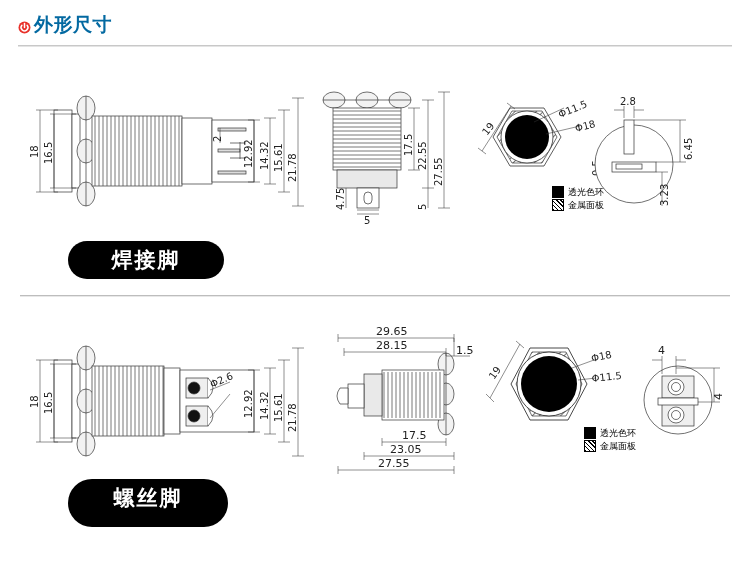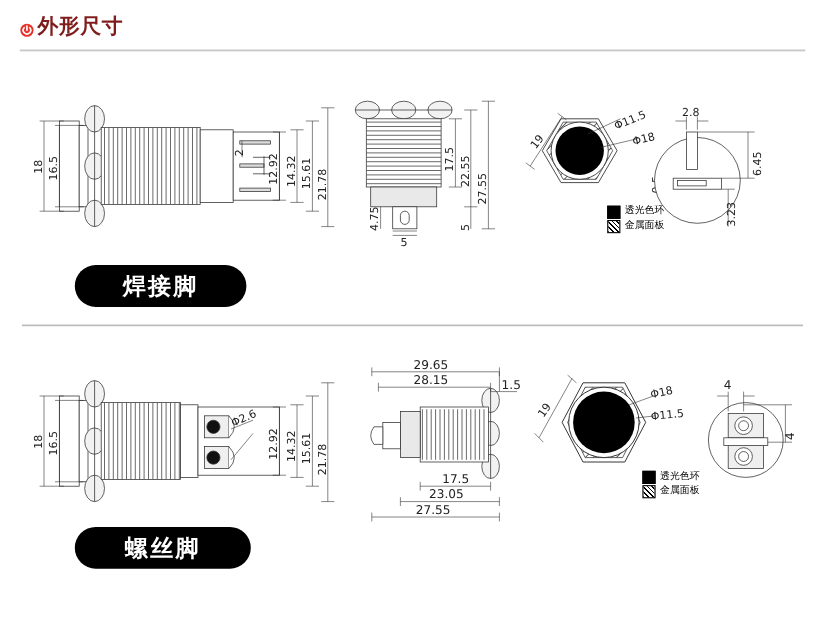--- a/index.html
+++ b/index.html
@@ -29,21 +29,21 @@
   .hdr-bullet {
     position: absolute;
     left: 18px; top: 21px;
     width: 13px; height: 13px;
   }
   .hdr-title {
     position: absolute;
     left: 34px; top: 11px;
     font-size: 19px;
     font-weight: bold;
-    color: #7f1d1d;
+    color: #0369a1;
     letter-spacing: 0.5px;
     line-height: 26px;
     white-space: nowrap;
   }
   .hdr-rule {
     position: absolute;
     left: 18px; top: 45px;
     width: 714px; height: 2px;
     background: linear-gradient(to bottom, #c8c8c8 0%, #c8c8c8 50%, #e4e4e4 50%, #e4e4e4 100%);
   }
@@ -62,34 +62,34 @@
     background: #000000;
     border-radius: 24px;
     color: #ffffff;
     font-size: 21px;
     font-weight: bold;
     text-align: center;
     letter-spacing: 2px;
     white-space: nowrap;
   }
   .pill-1 { left: 68px; top: 241px; width: 156px; height: 38px; line-height: 38px; font-family: Liberation Serif, serif; }
-  .pill-2 { left: 68px; top: 479px; width: 160px; height: 38px; line-height: 38px; }
+  .pill-2 { left: 68px; top: 479px; width: 160px; height: 48px; line-height: 38px; }
 
   
   .dwg { position: absolute; }
   .dwg svg { display: block; overflow: visible; }
 
   .legend {
     position: absolute;
     font-size: 9px;
     color: #000;
     line-height: 13px;
     white-space: nowrap;
   }
-  .legend-row { display: flex; align-items: center; gap: 4px; height: 13px; }
+  .legend-row { display: flex; align-items: flex-start; gap: 4px; height: 13px; }
   .sw {
     width: 10px; height: 10px;
     border: 1px solid #000;
     display: inline-block;
     flex: 0 0 auto;
   }
   .sw-solid { background: #000; }
   .sw-hatch {
     background:
       repeating-linear-gradient(45deg, #000 0 1px, #fff 1px 3px);

